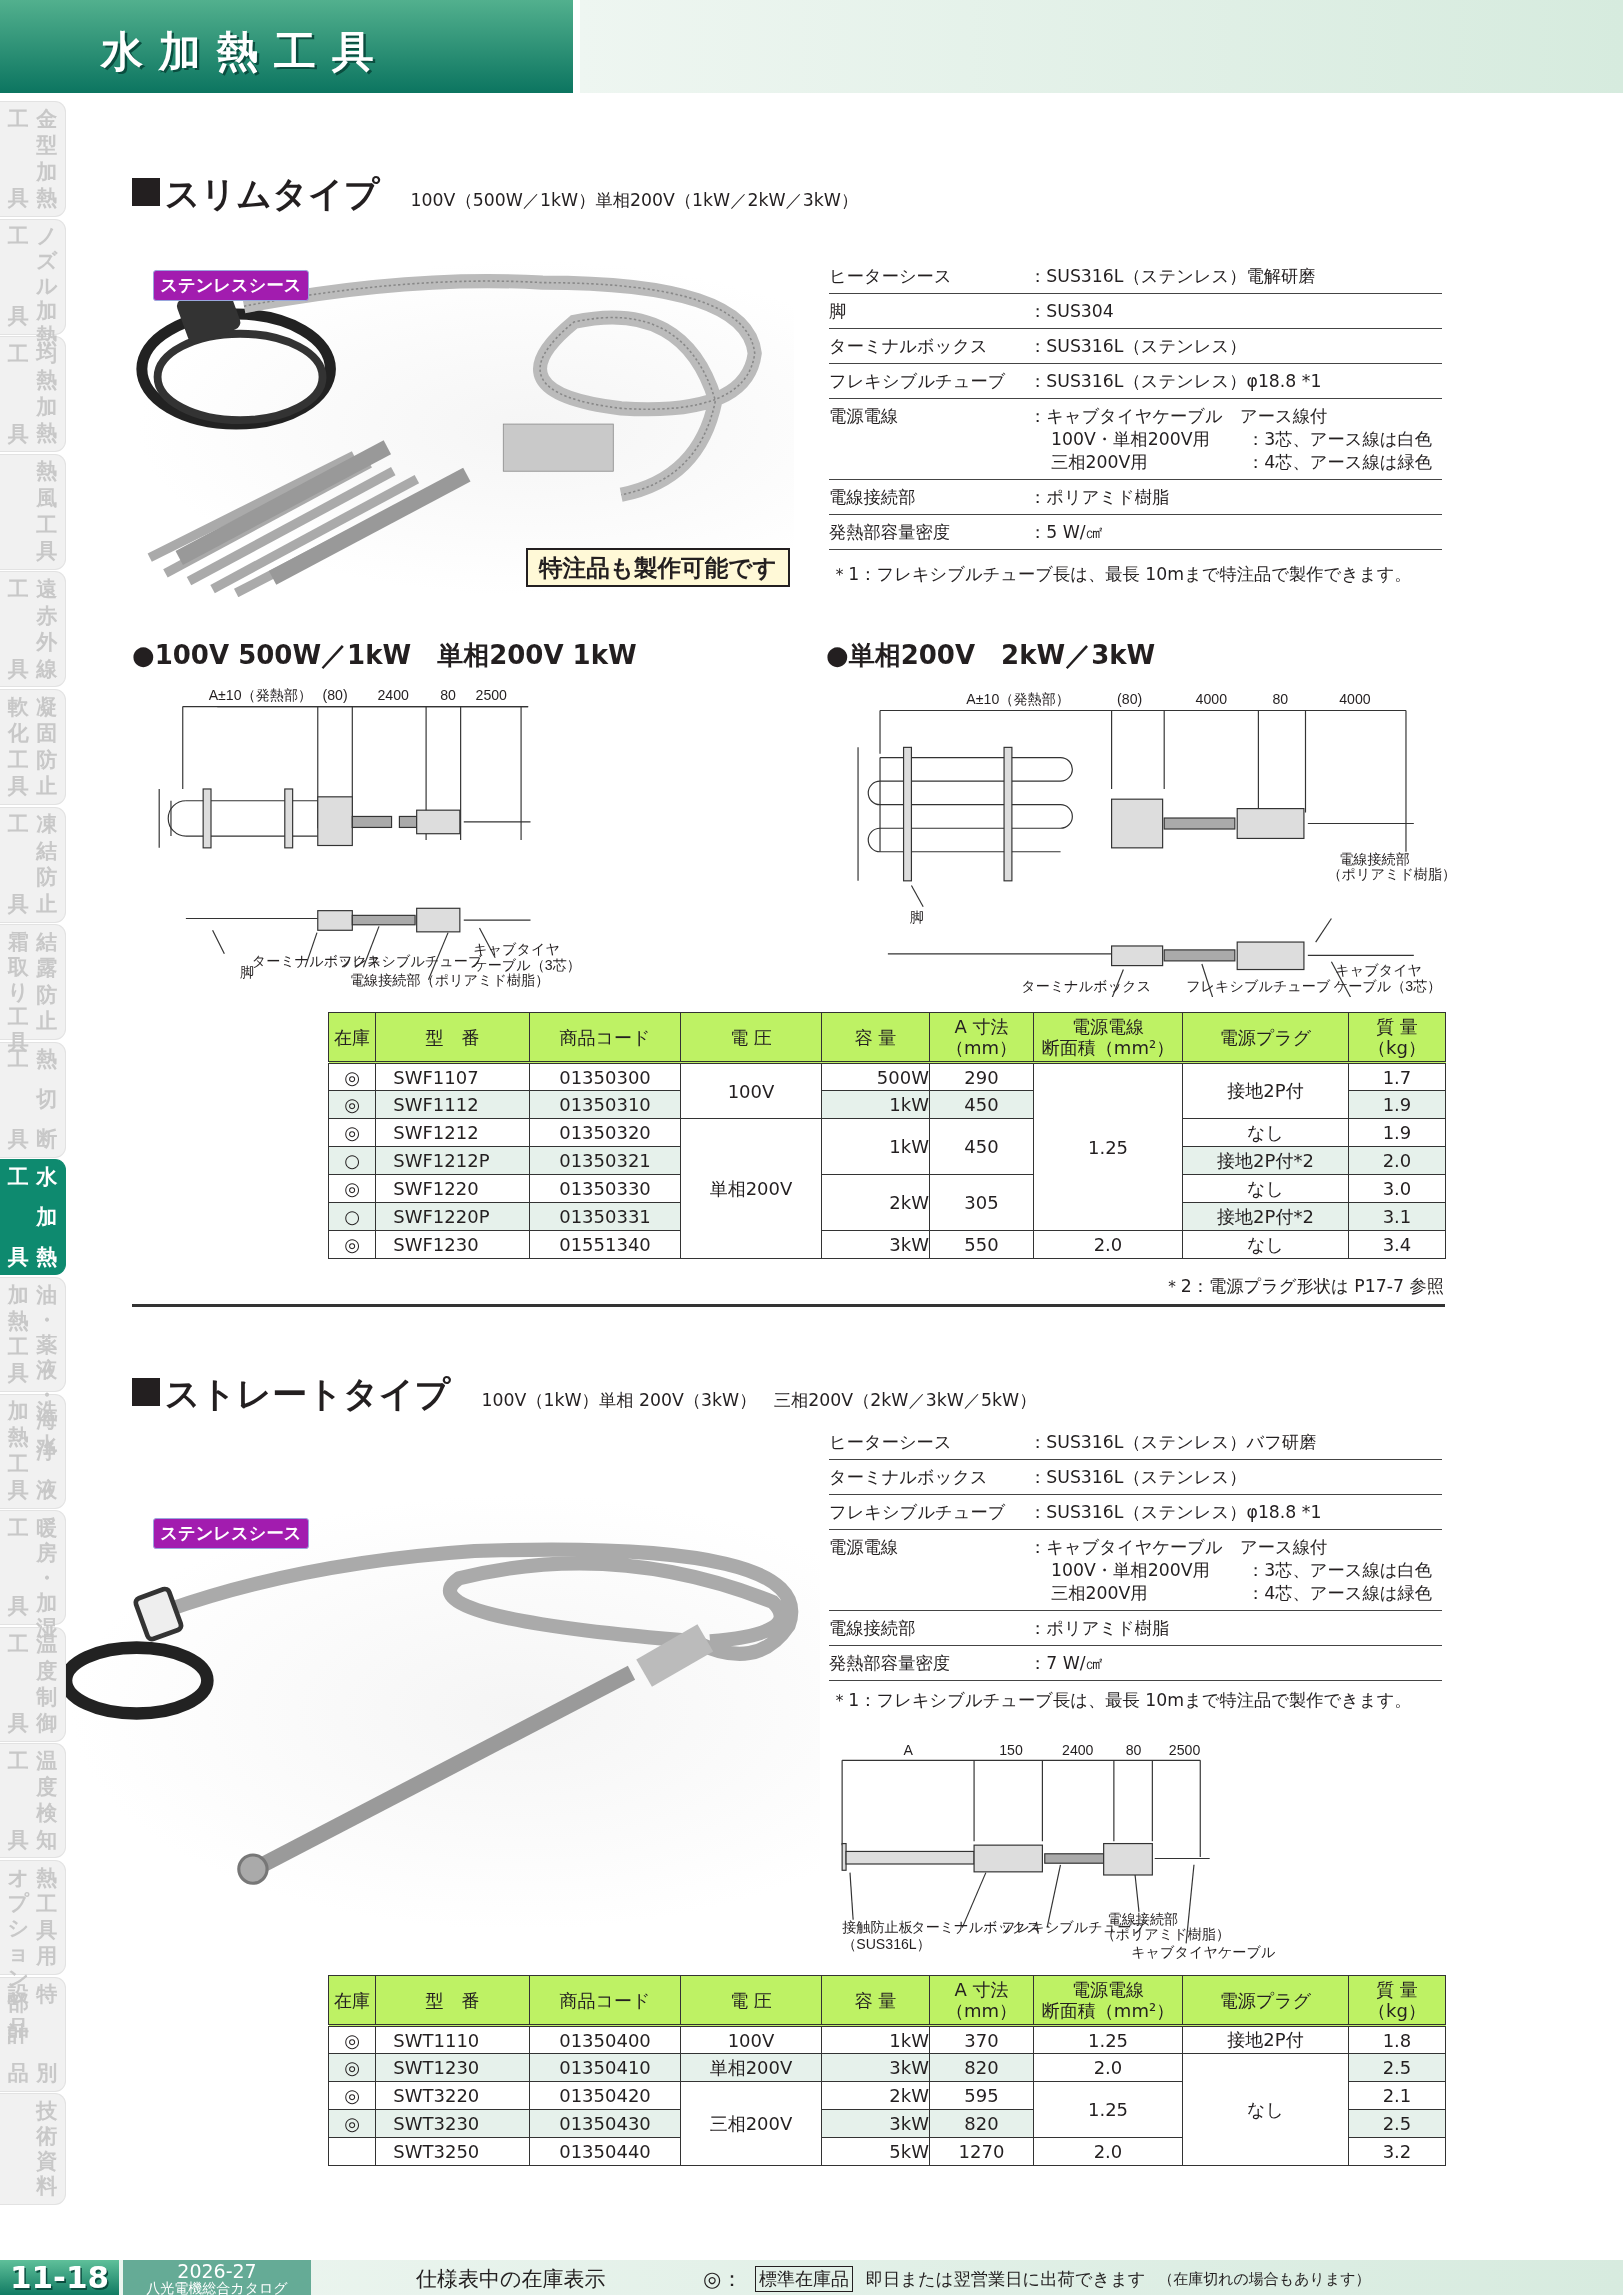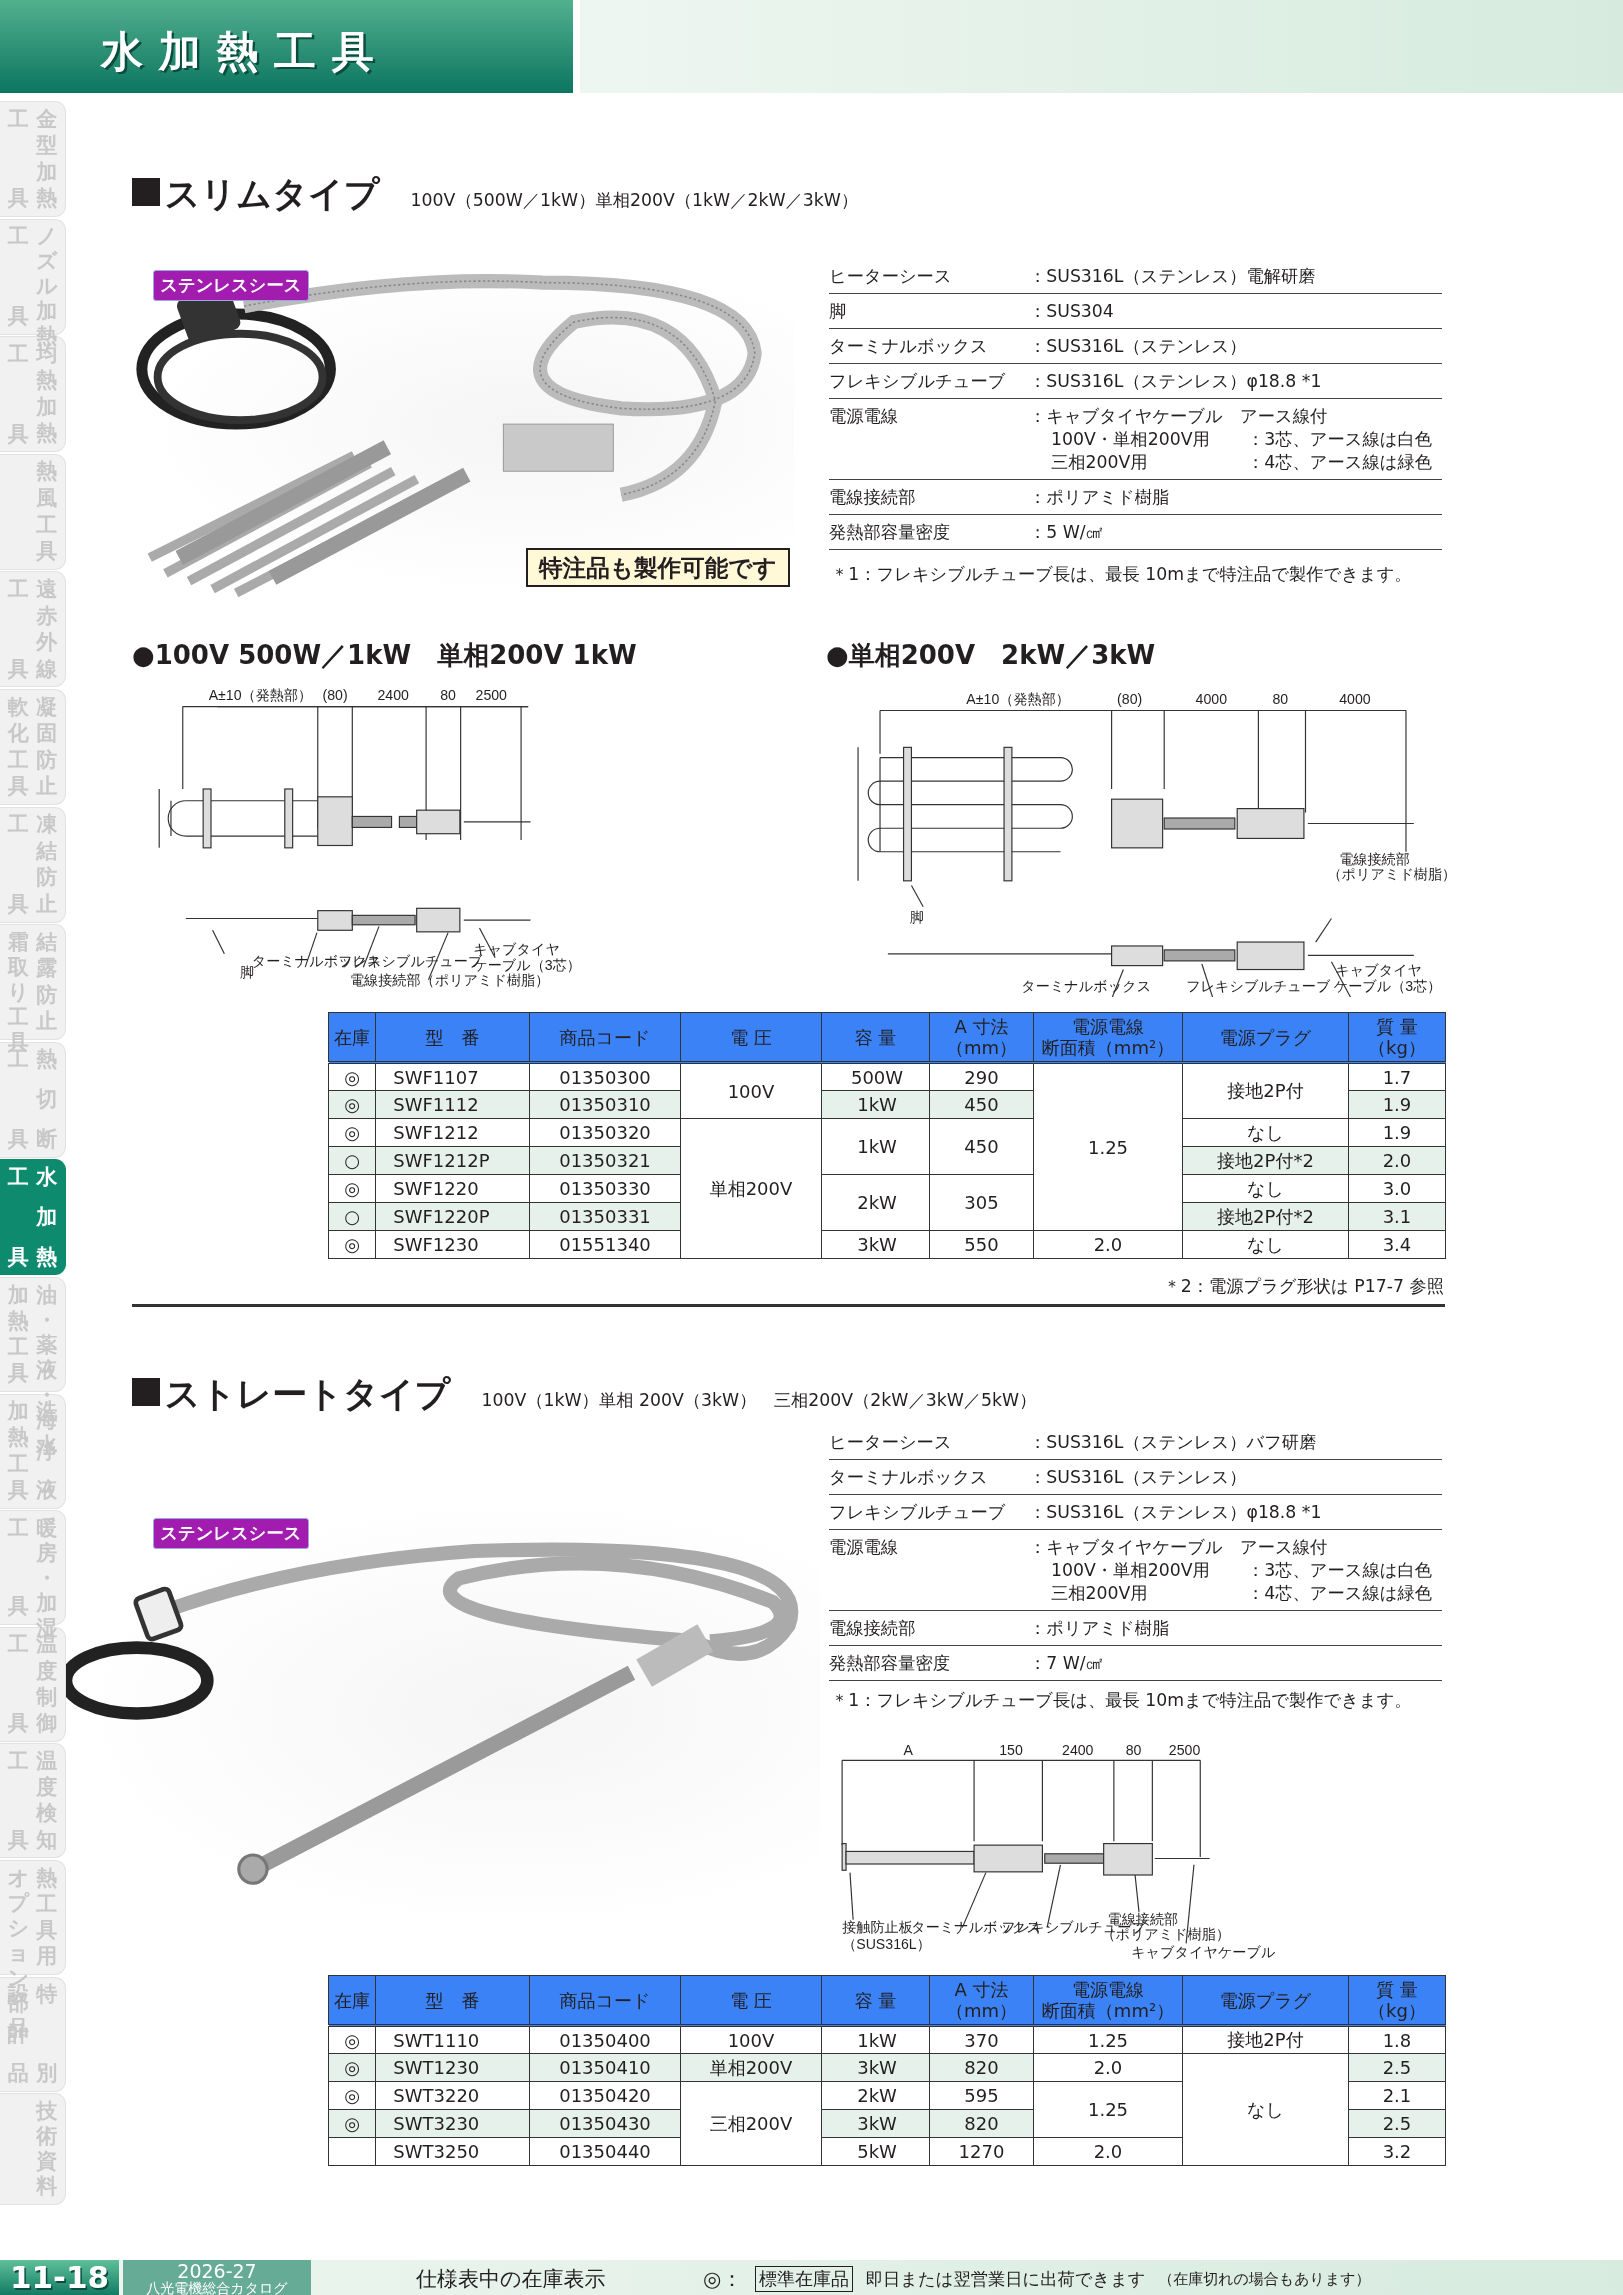--- a/index.html
+++ b/index.html
@@ -20,25 +20,25 @@
 .spec{position:absolute;width:613px;font-size:17.3px}
 .spec .row{display:flex;border-bottom:1.6px solid #444;padding:6.3px 0 4.7px 0;line-height:23px}
 .spec .k{width:200px}
 .spec .v{flex:1}
 .spec .sub{display:flex;padding-left:22px}
 .spec .sub .a{width:196px}
 .note{position:absolute;font-size:17.3px}
 .diag-title{position:absolute;font-size:26px;font-weight:bold}
 .diag{position:absolute}
 table.t{position:absolute;border-collapse:collapse;font-size:18px;text-align:center}
-table.t th{background:#3b82f6;font-weight:normal;border:1.6px solid #333;padding:3.1px 1.6px;line-height:21px}
+table.t th{background:#bef264;font-weight:normal;border:1.6px solid #333;padding:3.1px 1.6px;line-height:21px}
 table.t td{border:1.6px solid #333;height:28px;padding:0 3.1px}
 table.t thead tr th{border-bottom:3.9px double #333}
 table.t td.l{text-align:left;padding-left:17.3px}
-table.t td.r{padding-right:0}
+table.t td.r{text-align:right;padding-right:0}
 table.t tr.g td.sh{background:#e6f1eb}
 .rule{position:absolute;left:132px;width:1313px;height:3.1px;background:#333}
 .foot{position:absolute;left:0;top:2260px;width:1623px;height:35px;background:linear-gradient(90deg,#eef6f1,#d7ebdf)}
 .pg{position:absolute;left:0;top:2260px;width:119px;height:35px;background:linear-gradient(#5fc09a,#127b63);color:#fff;font-size:31px;font-weight:bold;text-align:center;line-height:35px;text-shadow:1.6px 1.6px 0 #0a4d3f}
 .cat{position:absolute;left:123px;top:2260px;width:188px;height:35px;background:#65ab96;color:#fff;text-align:center;font-size:14px;line-height:15.7px;padding-top:1.6px}
 .cat .y{font-size:19px;line-height:19px}
 .legend{position:absolute;left:416px;top:2265px;font-size:21px;display:flex;align-items:center;gap:12.6px}
 .legend .box{border:1.6px solid #231f20;padding:0 3.1px;font-size:18px}
 .legend .small{font-size:15px}
 </style>

